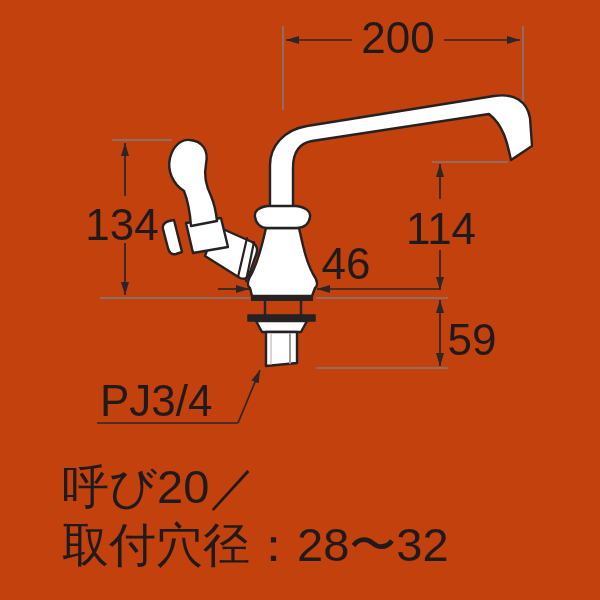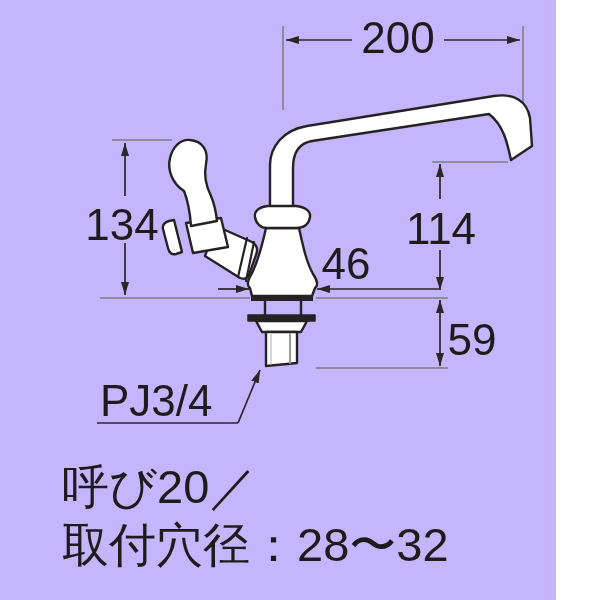--- a/index.html
+++ b/index.html
@@ -1,19 +1,19 @@
 <!DOCTYPE html>
 <html><head>
 <meta charset="utf-8">
 <style>
   html,body{margin:0;padding:0;background:#ffffff;}
   .canvas{
     position:relative;
-    width:556px;height:600px;
-    background:#c4b5fd;
+    width:600px;height:600px;
+    background:#c2410c;
     font-family:"Liberation Sans","DejaVu Sans",sans-serif;
     overflow:hidden;
   }
   svg{display:block;}
   .dim-text{
     fill:#1f1b1c;
     font-family:"Liberation Sans","DejaVu Sans",sans-serif;
     font-size:44px;
   }
   .note-text{

